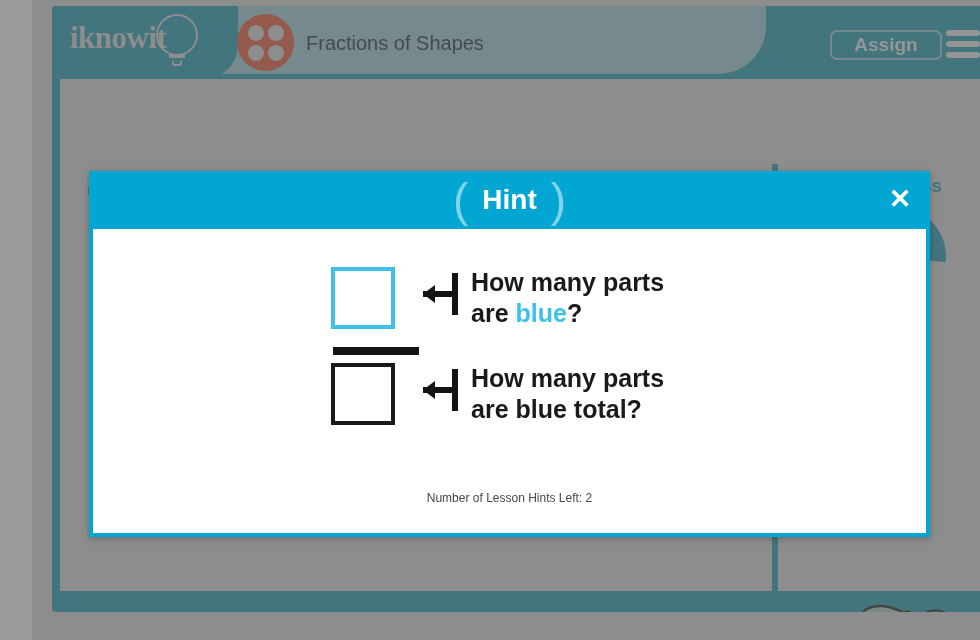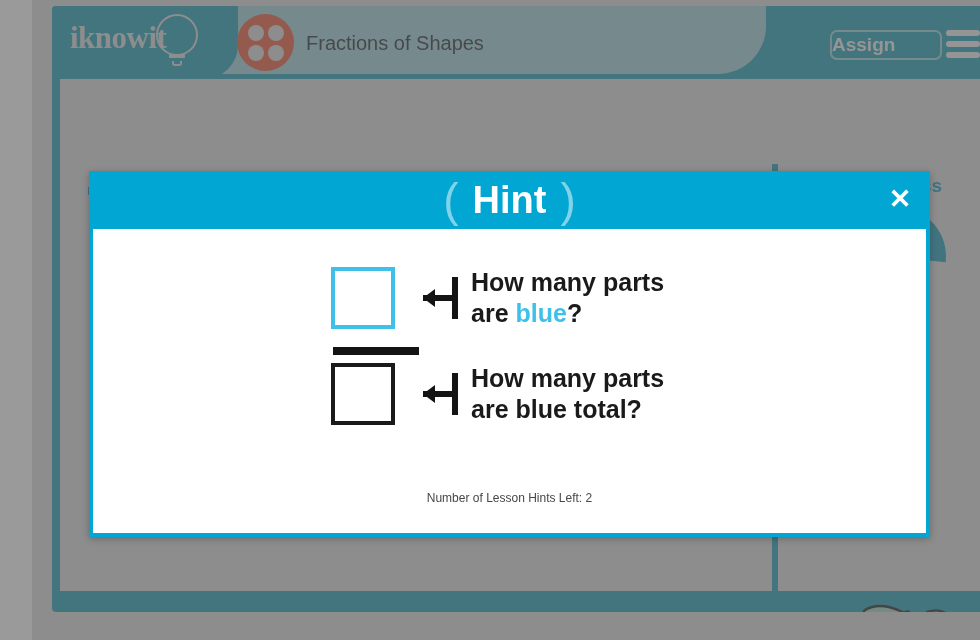--- a/index.html
+++ b/index.html
@@ -117,21 +117,21 @@
     left: 778px; top: 24px;
     width: 112px; height: 30px;
     border: 2px solid #6e939b;
     border-radius: 7px;
     background: transparent;
     color: #a8a8a8;
     font-size: 19px;
     font-weight: 700;
     font-family: "Liberation Sans", sans-serif;
     line-height: 26px;
-    text-align: left;
+    text-align: center;
     cursor: pointer;
   }
   .burger {
     position: absolute;
     left: 894px; top: 24px;
     width: 34px; height: 30px;
     cursor: pointer;
   }
   .burger i {
     position: absolute;
@@ -247,21 +247,21 @@
     gap: 14px;
   }
   .paren {
     font-size: 46px;
     color: #7fd4ea;
     font-family: "Liberation Sans", sans-serif;
     font-weight: 400;
     line-height: 44px;
   }
   .modal-title {
-    font-size: 38px;
+    font-size: 28px;
     font-weight: 700;
     color: #ffffff;
     font-family: "Liberation Sans", sans-serif;
   }
   .modal-close {
     position: absolute;
     right: 14px; top: 12px;
     width: 32px; height: 32px;
     color: #ffffff;
     font-size: 27px;
@@ -283,21 +283,21 @@
 
   .hint-figure {
     position: absolute;
     left: 238px; top: 38px;
     width: 420px; height: 180px;
   }
 
   .frac-row {
     position: absolute;
     display: flex;
-    align-items: center;
+    align-items: flex-start;
     left: 0;
   }
   .frac-row.num { top: 0; }
   .frac-row.den { top: 96px; }
 
   .frac-box {
     width: 64px; height: 62px;
     background: #ffffff;
   }
   .frac-box.num { border: 4px solid #3fc0e8; }

